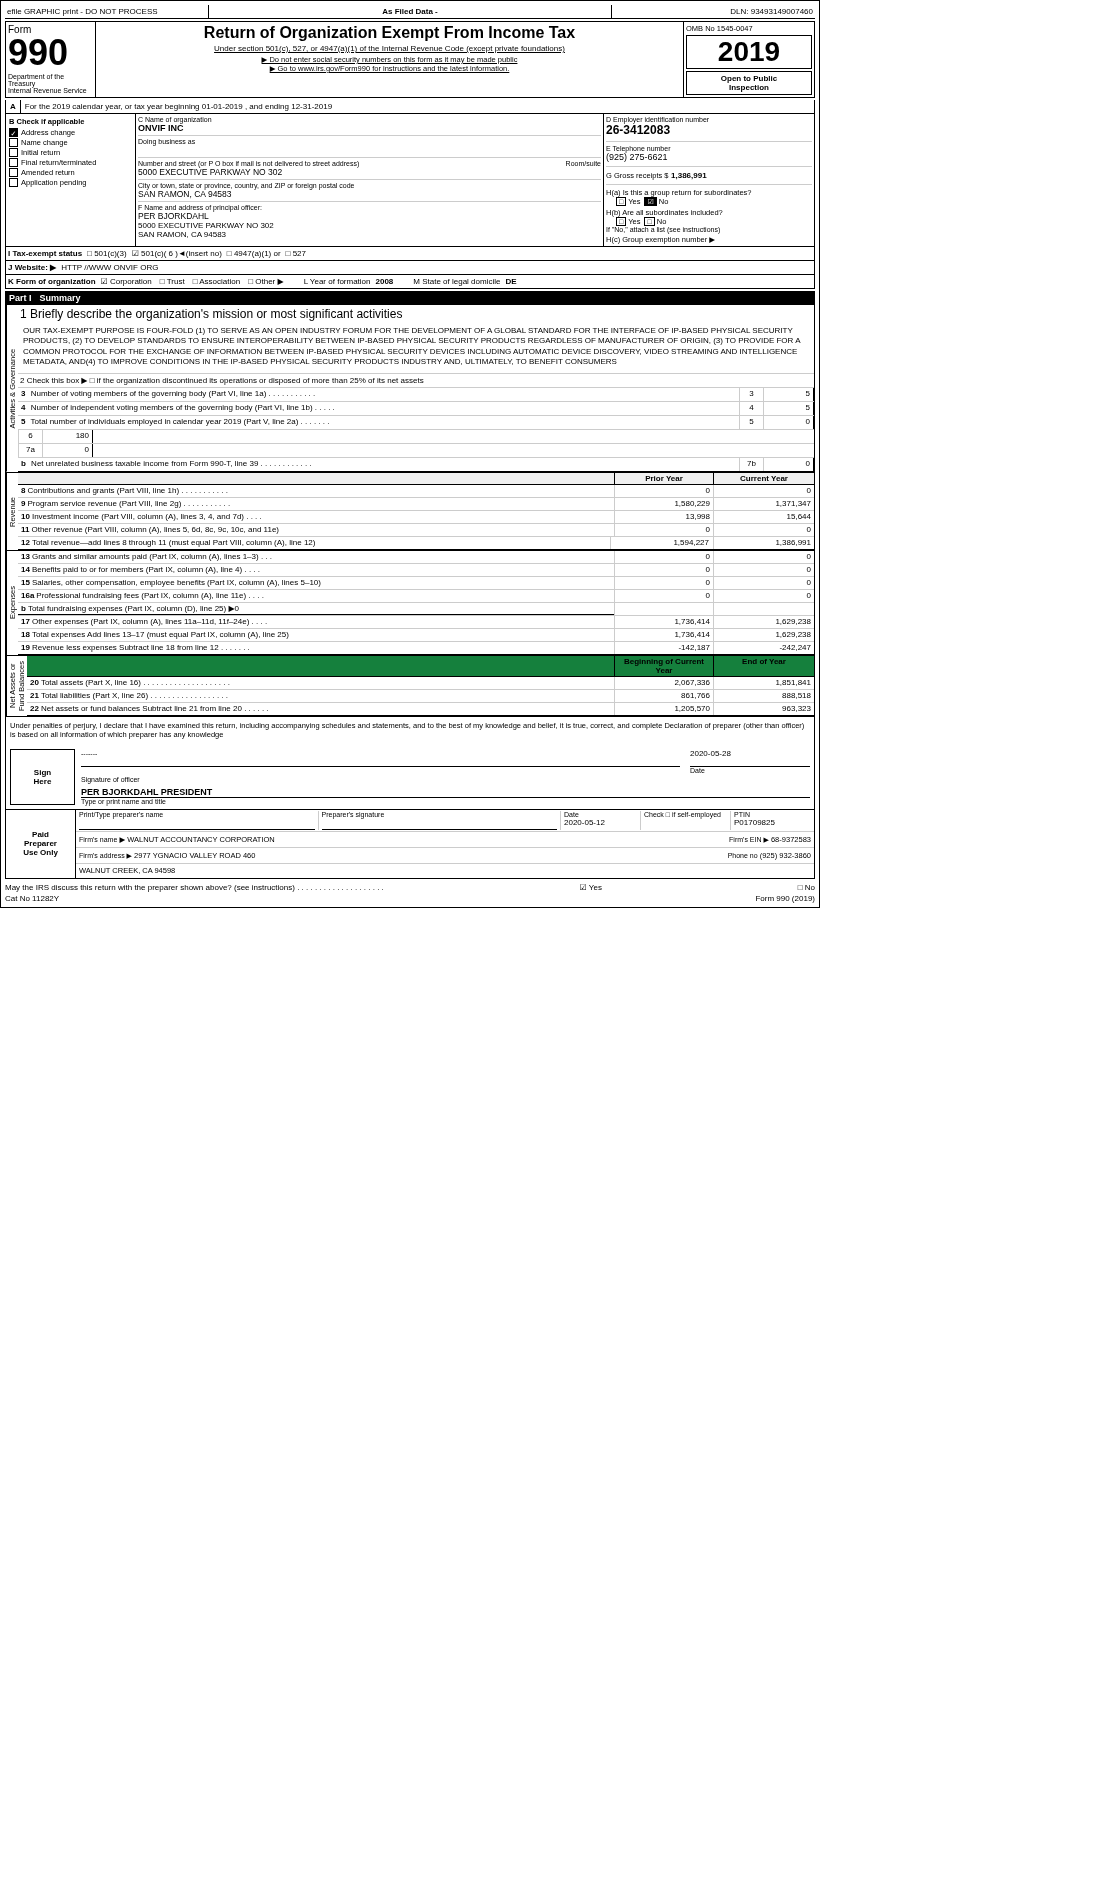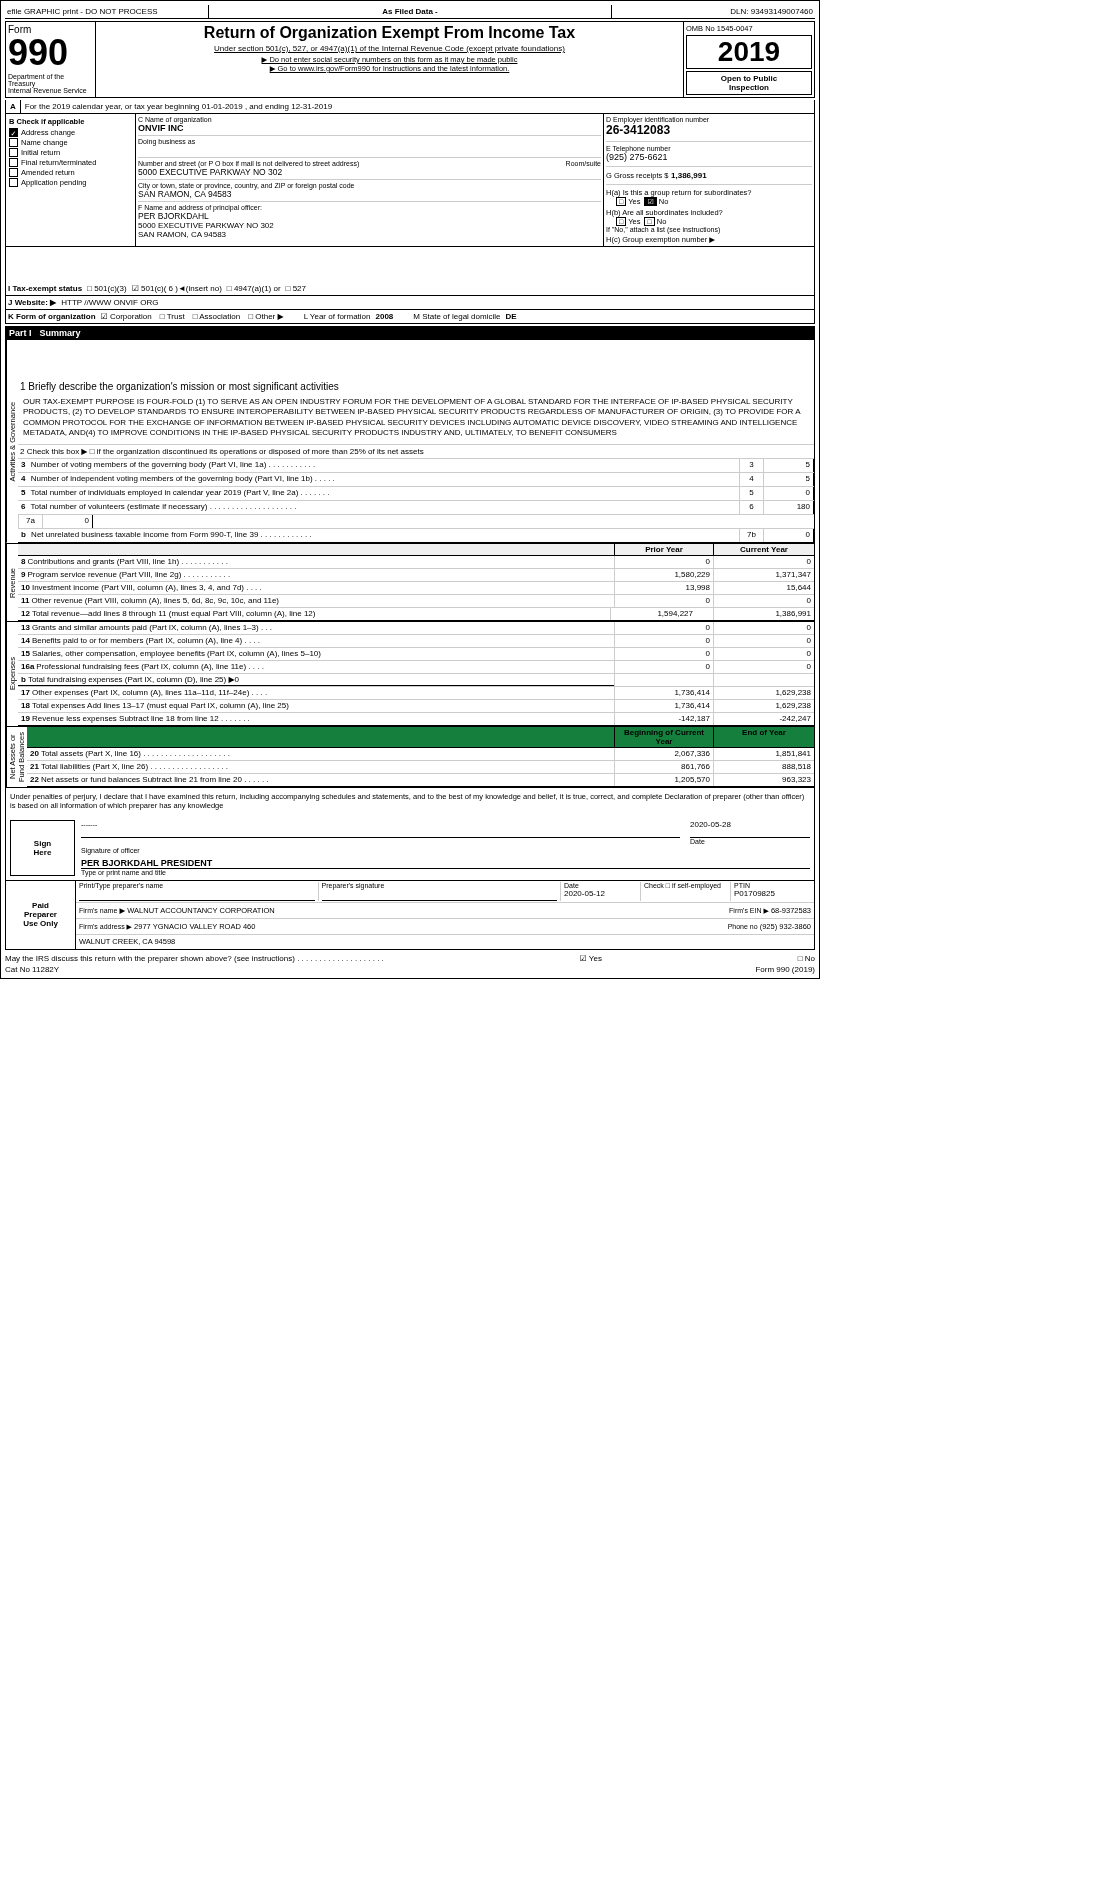--- a/index.html
+++ b/index.html
@@ -165,21 +165,21 @@
         <div style="font-size:7px;">If "No," attach a list (see instructions)</div>
       </div>
       <div style="font-size:7.5px;">
         <span>H(c) Group exemption number ▶</span>
       </div>
     </div>
   </div>
 
   <div style="display:flex;border:1px solid #000;border-top:0;padding:2px;font-size:8px;align-items:flex-end;">
     <span style="margin-right:5px;font-weight:bold;">I Tax-exempt status</span>
-    <span style="margin-right:5px;margin-top:35px;">□ <span>501(c)(3)</span></span>
+    <span style="margin-right:5px;">□ <span>501(c)(3)</span></span>
     <span style="margin-right:5px;">☑ <span>501(c)( 6 )◄(insert no)</span></span>
     <span style="margin-right:5px;">□ <span>4947(a)(1) or</span></span>
     <span>□ <span>527</span></span>
   </div>
 
   <div style="display:flex;border:1px solid #000;border-top:0;padding:2px;font-size:8px;">
     <span style="font-weight:bold;margin-right:5px;">J Website: ▶</span>
     <span>HTTP //WWW ONVIF ORG</span>
   </div>
 
@@ -200,21 +200,21 @@
     <span style="font-size:9px;font-weight:bold;">Summary</span>
   </div>
 
   <div style="display:flex;border:1px solid #000;border-top:0;">
 
     <div class="vertical-text">Activities &amp; Governance</div>
 
     <div style="flex:1;">
 
       <div style="border-bottom:1px solid #ccc;padding:2px;">
-        <div style="font-size:10px;margin-bottom:2px;margin-top:39px;">1 Briefly describe the organization's mission or most significant activities</div>
+        <div style="font-size:12px;margin-bottom:2px;">1 Briefly describe the organization's mission or most significant activities</div>
         <div class="mission-text">OUR TAX-EXEMPT PURPOSE IS FOUR-FOLD (1) TO SERVE AS AN OPEN INDUSTRY FORUM FOR THE DEVELOPMENT OF A GLOBAL STANDARD FOR THE INTERFACE OF IP-BASED PHYSICAL SECURITY PRODUCTS, (2) TO DEVELOP STANDARDS TO ENSURE INTEROPERABILITY BETWEEN IP-BASED PHYSICAL SECURITY PRODUCTS REGARDLESS OF MANUFACTURER OF ORIGIN, (3) TO PROVIDE FOR A COMMON PROTOCOL FOR THE EXCHANGE OF INFORMATION BETWEEN IP-BASED PHYSICAL SECURITY DEVICES INCLUDING AUTOMATIC DEVICE DISCOVERY, VIDEO STREAMING AND INTELLIGENCE METADATA, AND(4) TO IMPROVE CONDITIONS IN THE IP-BASED PHYSICAL SECURITY PRODUCTS INDUSTRY AND, ULTIMATELY, TO BENEFIT CONSUMERS</div>
       </div>
 
       <div style="border-bottom:1px solid #ccc;padding:2px;font-size:8px;">
         <span>2 Check this box ▶ □ if the organization discontinued its operations or disposed of more than 25% of its net assets</span>
       </div>
 
       <div>
         <div style="display:flex;border-bottom:1px solid #ccc;min-height:14px;">
           <div style="flex:1;padding:1px 3px;font-size:8px;">
@@ -234,24 +234,20 @@
         </div>
         <div style="display:flex;border-bottom:1px solid #ccc;min-height:14px;">
           <div style="flex:1;padding:1px 3px;font-size:8px;">
             <span style="font-weight:bold;margin-right:3px;">5</span>
             Total number of individuals employed in calendar year 2019 (Part V, line 2a) . . . . . . .
           </div>
           <div style="width:25px;border-left:1px solid #ccc;border-right:1px solid #ccc;text-align:center;font-size:8px;padding:1px;">5</div>
           <div style="width:50px;border-right:1px solid #000;text-align:right;font-size:8px;padding:1px 3px;">0</div>
         </div>
         <div style="display:flex;border-bottom:1px solid #ccc;min-height:14px;">
-          <div style="flex:1;padding:1px 3px;font-size:8px;">
-            <span style="font-weight:bold;margin-right:3px;">6</span>
-            Total number of volunteers (estimate if necessary) . . . . . . . . . . . . . . . . . . . .
-          </div>
           <div style="width:25px;border-left:1px solid #ccc;border-right:1px solid #ccc;text-align:center;font-size:8px;padding:1px;">6</div>
           <div style="width:50px;border-right:1px solid #000;text-align:right;font-size:8px;padding:1px 3px;">180</div>
         </div>
         <div style="display:flex;border-bottom:1px solid #ccc;min-height:14px;">
           <div style="width:25px;border-left:1px solid #ccc;border-right:1px solid #ccc;text-align:center;font-size:8px;padding:1px;">7a</div>
           <div style="width:50px;border-right:1px solid #000;text-align:right;font-size:8px;padding:1px 3px;">0</div>
         </div>
         <div style="display:flex;border-bottom:1px solid #000;min-height:14px;">
           <div style="flex:1;padding:1px 3px;font-size:8px;">
             <span style="font-weight:bold;margin-right:3px;">b</span>
@@ -289,21 +285,21 @@
         <div style="width:100px;border-left:1px solid #ccc;border-right:1px solid #ccc;text-align:right;font-size:8px;padding:1px 3px;">13,998</div>
         <div style="width:100px;text-align:right;font-size:8px;padding:1px 3px;">15,644</div>
       </div>
       <div style="display:flex;border-bottom:1px solid #ccc;min-height:13px;">
         <div style="flex:1;padding:1px 3px;font-size:8px;"><span style="font-weight:bold;margin-right:2px;">11</span>Other revenue (Part VIII, column (A), lines 5, 6d, 8c, 9c, 10c, and 11e)</div>
         <div style="width:100px;border-left:1px solid #ccc;border-right:1px solid #ccc;text-align:right;font-size:8px;padding:1px 3px;">0</div>
         <div style="width:100px;text-align:right;font-size:8px;padding:1px 3px;">0</div>
       </div>
       <div style="display:flex;border-bottom:1px solid #000;min-height:13px;">
         <div style="flex:1;padding:1px 3px;font-size:8px;"><span style="font-weight:bold;margin-right:2px;">12</span>Total revenue—add lines 8 through 11 (must equal Part VIII, column (A), line 12)</div>
-        <div style="width:104px;border-left:1px solid #ccc;border-right:1px solid #ccc;text-align:right;font-size:8px;padding:1px 20px;">1,594,227</div>
+        <div style="width:104px;border-left:1px solid #ccc;border-right:1px solid #ccc;text-align:right;font-size:8px;padding:1px 4px;">1,594,227</div>
         <div style="width:100px;text-align:right;font-size:8px;padding:1px 3px;">1,386,991</div>
       </div>
     </div>
   </div>
 
   <div style="display:flex;border:1px solid #000;border-top:0;">
     <div class="vertical-text">Expenses</div>
     <div style="flex:1;">
       <div style="display:flex;border-bottom:1px solid #ccc;min-height:13px;">
         <div style="flex:1;padding:1px 3px;font-size:8px;"><span style="font-weight:bold;margin-right:2px;">13</span>Grants and similar amounts paid (Part IX, column (A), lines 1–3) . . .</div>

